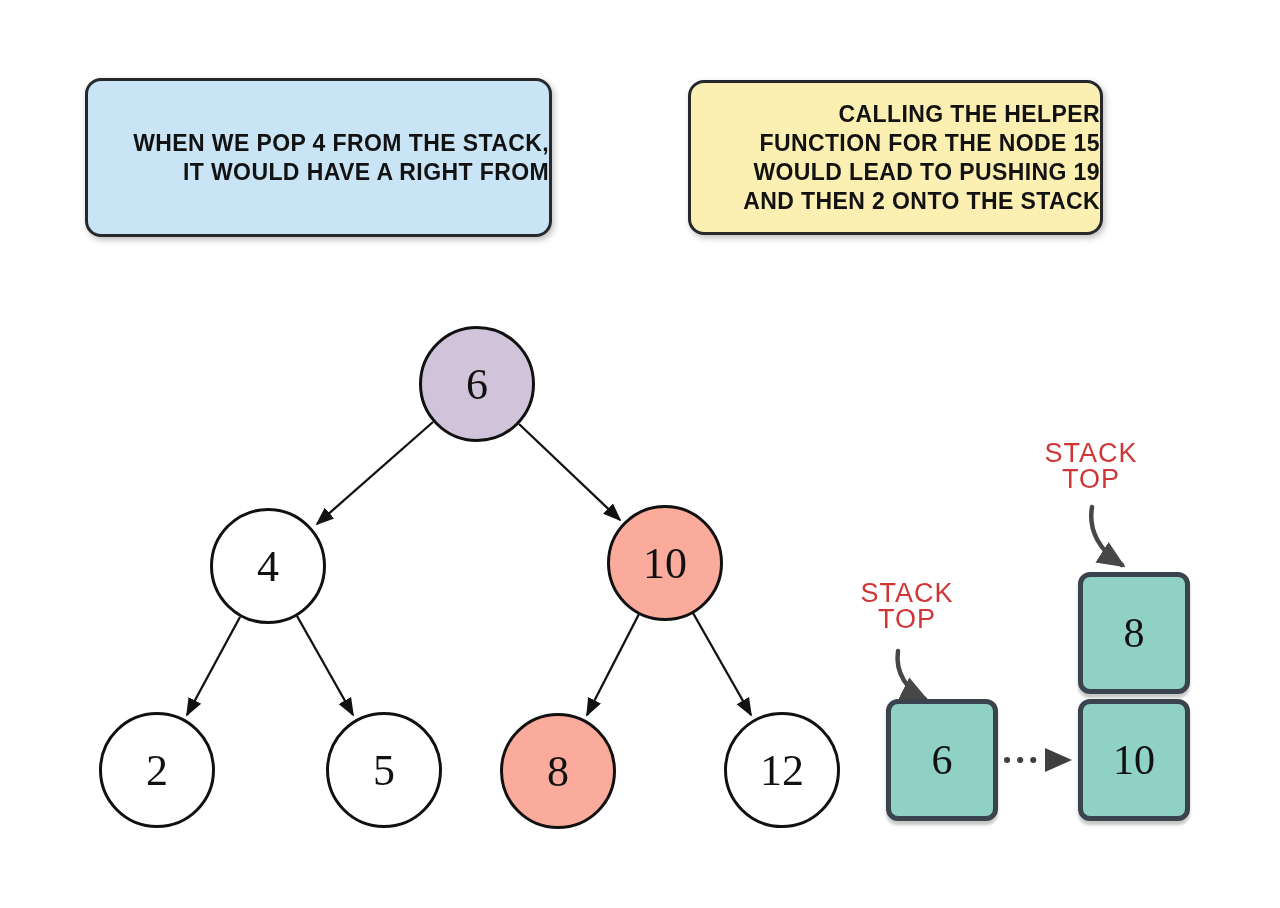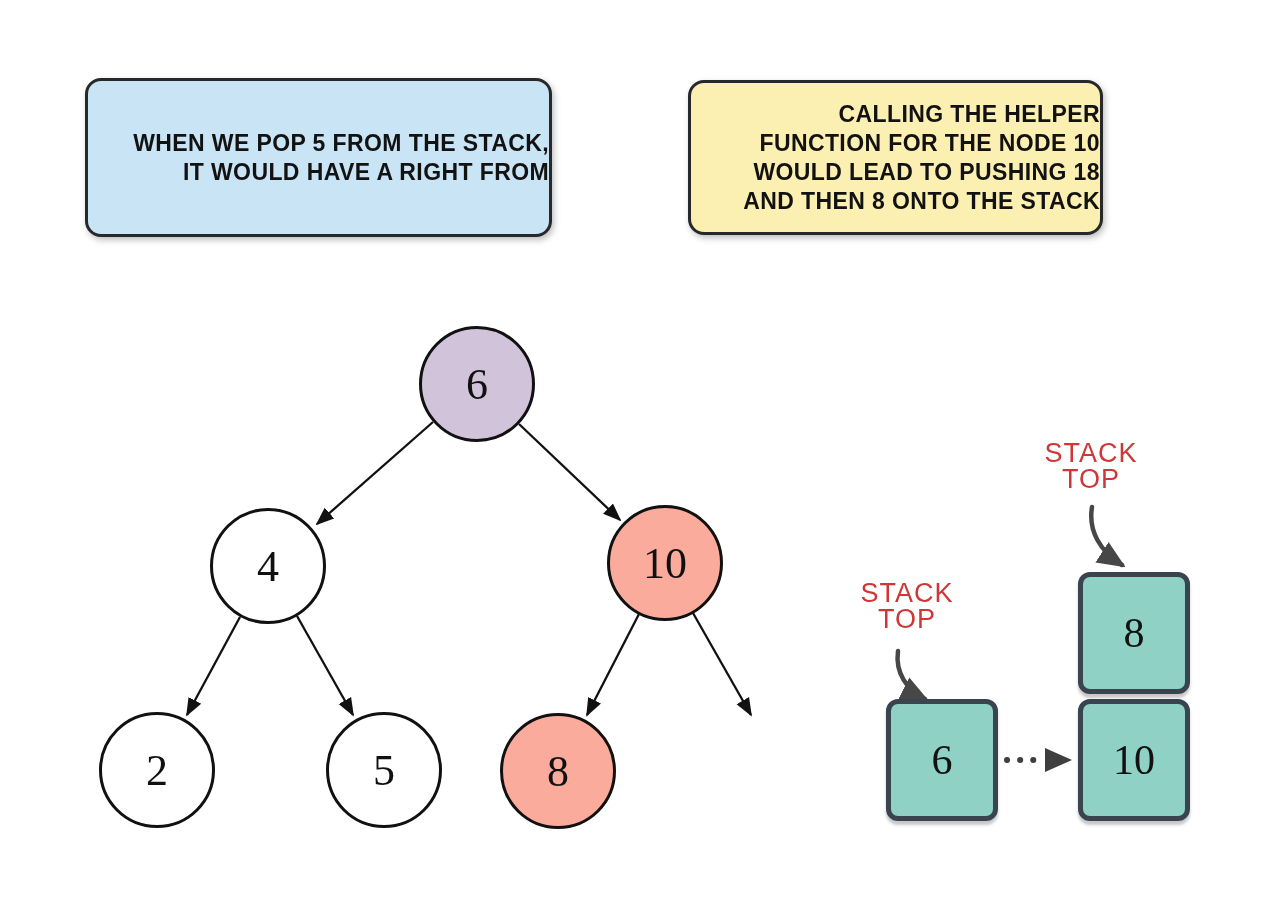--- a/index.html
+++ b/index.html
@@ -54,29 +54,29 @@
 
   
   .arrows { position:absolute; left:0; top:0; pointer-events:none; }
 </style>
 </head>
 <body>
 
 <div class="canvas">
 
   <div class="callout callout-blue">
-    <div class="line">WHEN WE POP 5 FROM THE STACK,</div>
+    <div class="line">WHEN WE POP 4 FROM THE STACK,</div>
     <div class="line">IT WOULD HAVE A RIGHT FROM</div>
   </div>
 
   <div class="callout callout-yellow">
     <div class="line">CALLING THE HELPER</div>
-    <div class="line">FUNCTION FOR THE NODE 10</div>
-    <div class="line">WOULD LEAD TO PUSHING 18</div>
-    <div class="line">AND THEN 8 ONTO THE STACK</div>
+    <div class="line">FUNCTION FOR THE NODE 15</div>
+    <div class="line">WOULD LEAD TO PUSHING 19</div>
+    <div class="line">AND THEN 2 ONTO THE STACK</div>
   </div>
 
   <svg class="arrows" width="1280" height="908" viewBox="0 0 1280 908">
     <defs>
       <marker id="mBlack" viewBox="0 0 10 10" refX="9" refY="5" markerWidth="8" markerHeight="8" orient="auto">
         <path d="M0,1.1 L10,5 L0,8.9 Z" fill="#111"></path>
       </marker>
       <marker id="mGray" viewBox="0 0 10 10" refX="8.5" refY="5" markerWidth="6.2" markerHeight="6.2" orient="auto">
         <path d="M0,0.6 L10,5 L0,9.4 Z" fill="#474747"></path>
       </marker>
@@ -95,20 +95,21 @@
     <line x1="1007" y1="760" x2="1036" y2="760" stroke="#3f3f3f" stroke-width="6" stroke-linecap="round" stroke-dasharray="0.1 13"></line>
     <polygon points="1045,748 1072,760 1045,772" fill="#3f3f3f"></polygon>
   </svg>
 
   <div class="node node-6" style="background: rgb(208, 195, 218);">6</div>
   <div class="node node-4" style="background: rgb(255, 255, 255);">4</div>
   <div class="node node-10" style="background: rgb(251, 171, 156);">10</div>
   <div class="node node-2" style="background: rgb(255, 255, 255);">2</div>
   <div class="node node-5" style="background: rgb(255, 255, 255);">5</div>
   <div class="node node-8" style="background: rgb(251, 171, 156);">8</div>
+  <div class="node node-12" style="background: rgb(255, 255, 255);">12</div>
 
   <div class="stack-label stack-label-left">
     <div>STACK</div>
     <div>TOP</div>
   </div>
   <div class="stack-cell cell-left-6">6</div>
 
   <div class="stack-label stack-label-right">
     <div>STACK</div>
     <div>TOP</div>

